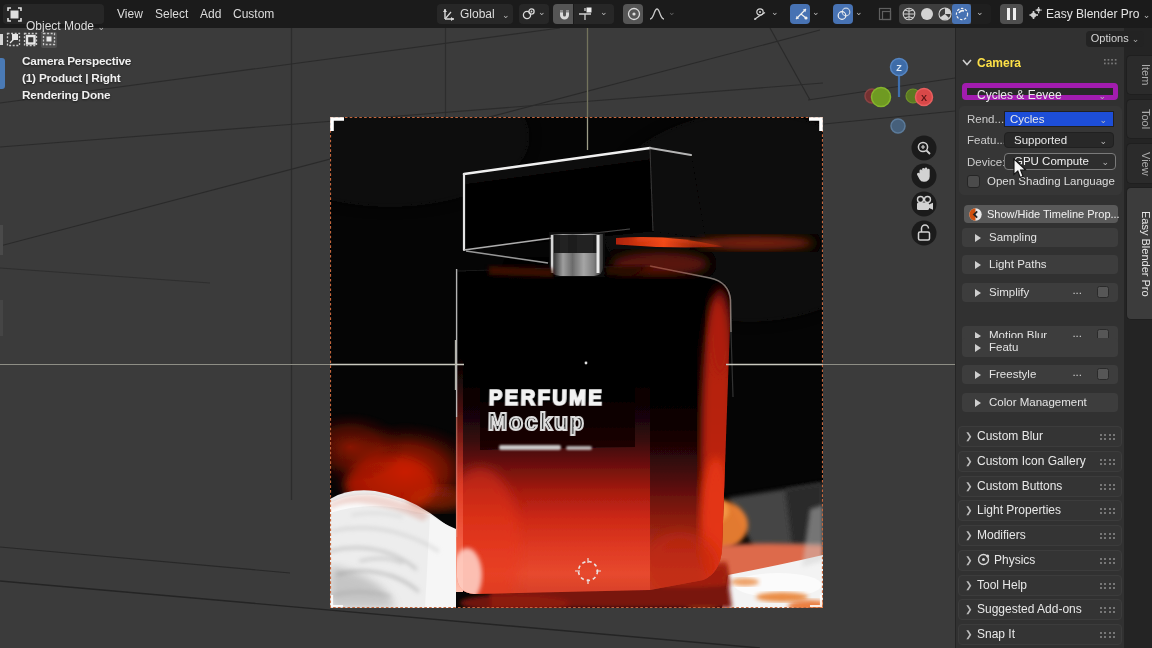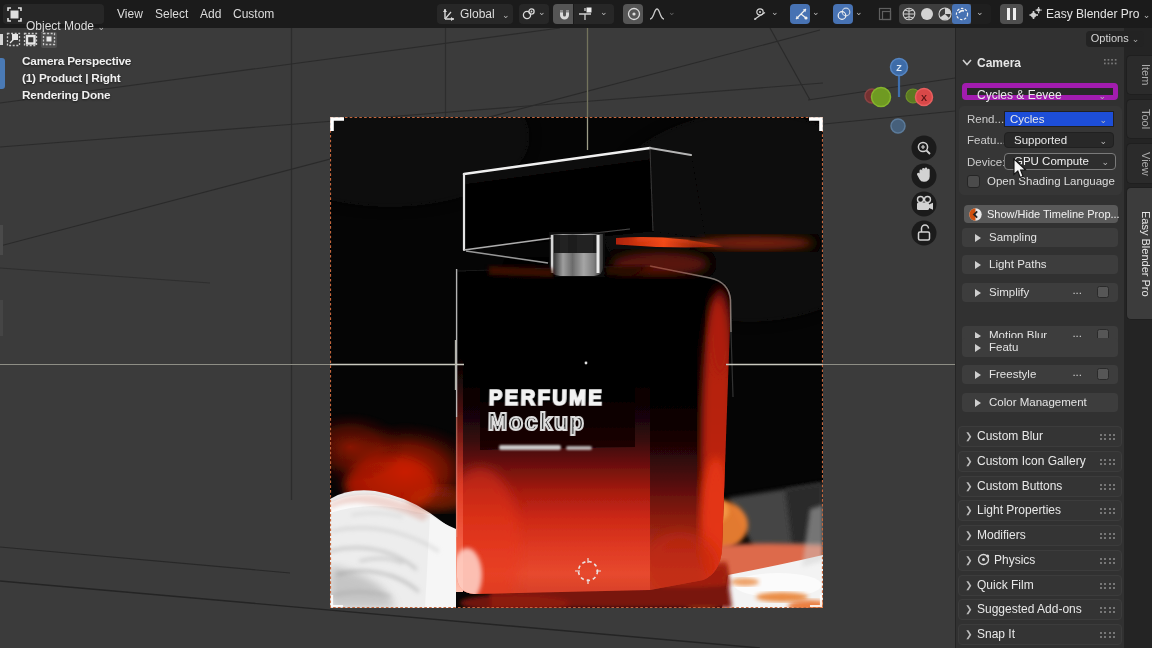--- a/index.html
+++ b/index.html
@@ -447,21 +447,21 @@
       <rect x="63.5" y="182" width="11" height="8" rx="1.5" stroke="#d2d2d2" stroke-width="1.5" fill="none"></rect>
       <path d="M66.5 182 v-3.5 a3.5 3.5 0 0 1 7 0" stroke="#d2d2d2" stroke-width="1.5" fill="none"></path>
     </g>
   </svg>
 
   <div class="abs" id="sidebar" style="left:955px;top:28px;width:169px;height:620px;background:#313131;border-left:1px solid #252525;">
 
     <svg class="abs" style="left:6px;top:30px;" width="10" height="8" viewBox="0 0 10 8">
         <path d="M1 2 L5 6.5 L9 2" stroke="#d0d0d0" stroke-width="1.6" fill="none"></path>
       </svg>
-    <div class="abs" style="left:21px;top:28px;font-size:12px;font-weight:700;color:#e5e5e5;">Camera</div>
+    <div class="abs" style="left:21px;top:28px;font-size:12px;font-weight:700;color:#fde047;">Camera</div>
     <svg class="abs" style="left:148px;top:31px;" width="15" height="7" viewBox="0 0 15 7">
       <g fill="#7a7a7a">
           <rect x="0" y="0" width="1.7" height="1.7"></rect>
           <rect x="3.6" y="0" width="1.7" height="1.7"></rect>
           <rect x="7.2" y="0" width="1.7" height="1.7"></rect>
           <rect x="10.8" y="0" width="1.7" height="1.7"></rect>
           <rect x="0" y="3.6" width="1.7" height="1.7"></rect>
           <rect x="3.6" y="3.6" width="1.7" height="1.7"></rect>
           <rect x="7.2" y="3.6" width="1.7" height="1.7"></rect>
           <rect x="10.8" y="3.6" width="1.7" height="1.7"></rect>
@@ -499,21 +499,21 @@
     <div class="catrow" style="top:398px;">Custom Blur</div>
     <div class="catrow" style="top:448px;">Custom Buttons</div>
     <div class="catrow" style="top:423px;">Custom Icon Gallery</div>
     <div class="catrow" style="top:472px;">Light Properties</div>
     <div class="catrow" style="top:497px;">Modifiers</div>
     <div class="catrow phys" style="top:522px;"><svg width="13" height="13" viewBox="0 0 13 13" style="vertical-align:-2px;margin-right:4px;">
           <circle cx="6.5" cy="6.5" r="5" stroke="#d8d8d8" stroke-width="1.3" fill="none"></circle>
           <circle cx="6.5" cy="6.5" r="1.5" fill="#d8d8d8"></circle>
           <circle cx="10.6" cy="3" r="1.5" fill="#d8d8d8"></circle>
         </svg>Physics</div>
-    <div class="catrow" style="top:547px;">Quick Film</div>
+    <div class="catrow" style="top:547px;">Tool Help</div>
     <div class="catrow" style="top:571px;">Suggested Add-ons</div>
     <div class="catrow" style="top:596px;">Snap It</div>
   </div>
 
   <div class="abs" id="tabs" style="left:1124px;top:28px;width:28px;height:620px;background:#242424;">
     <div class="vtab" style="top:27px;height:40px;">Item</div>
     <div class="vtab" style="top:71px;height:40px;">Tool</div>
     <div class="vtab" style="top:115px;height:41px;">View</div>
     <div class="vtab" style="top:159px;height:133px;background:#3c3c3c;color:#e6e6e6;">Easy Blender Pro</div>
   </div>

